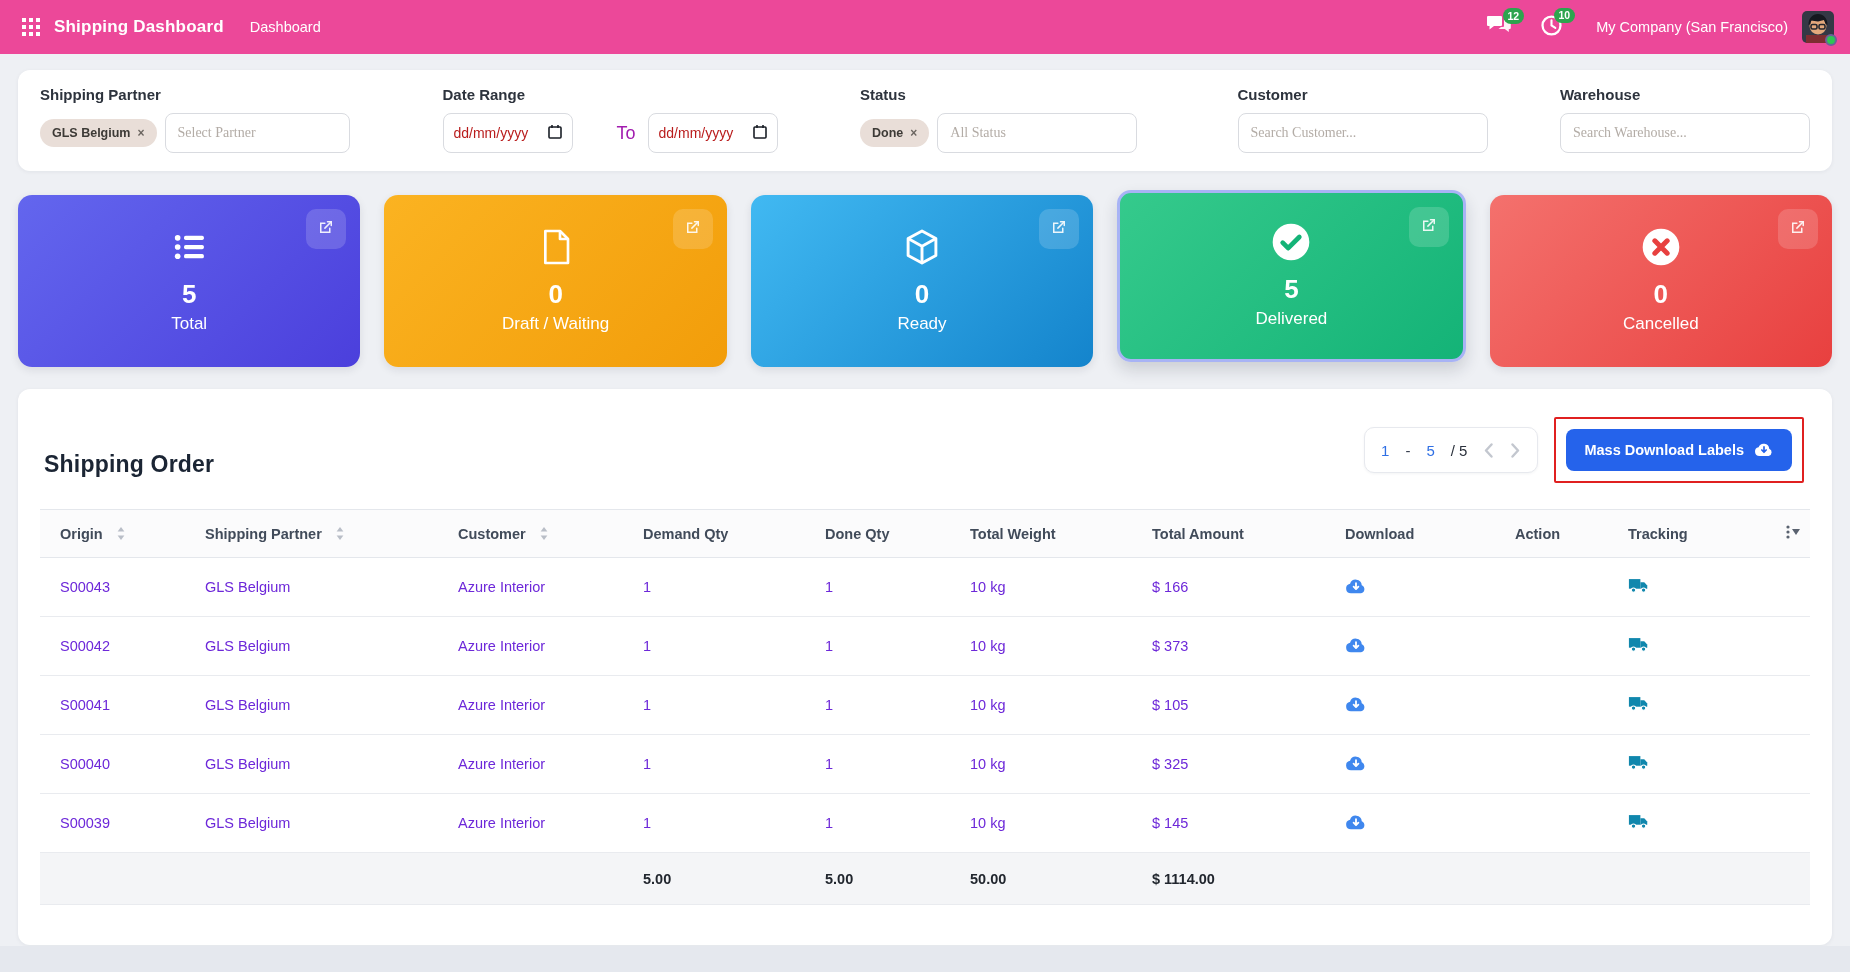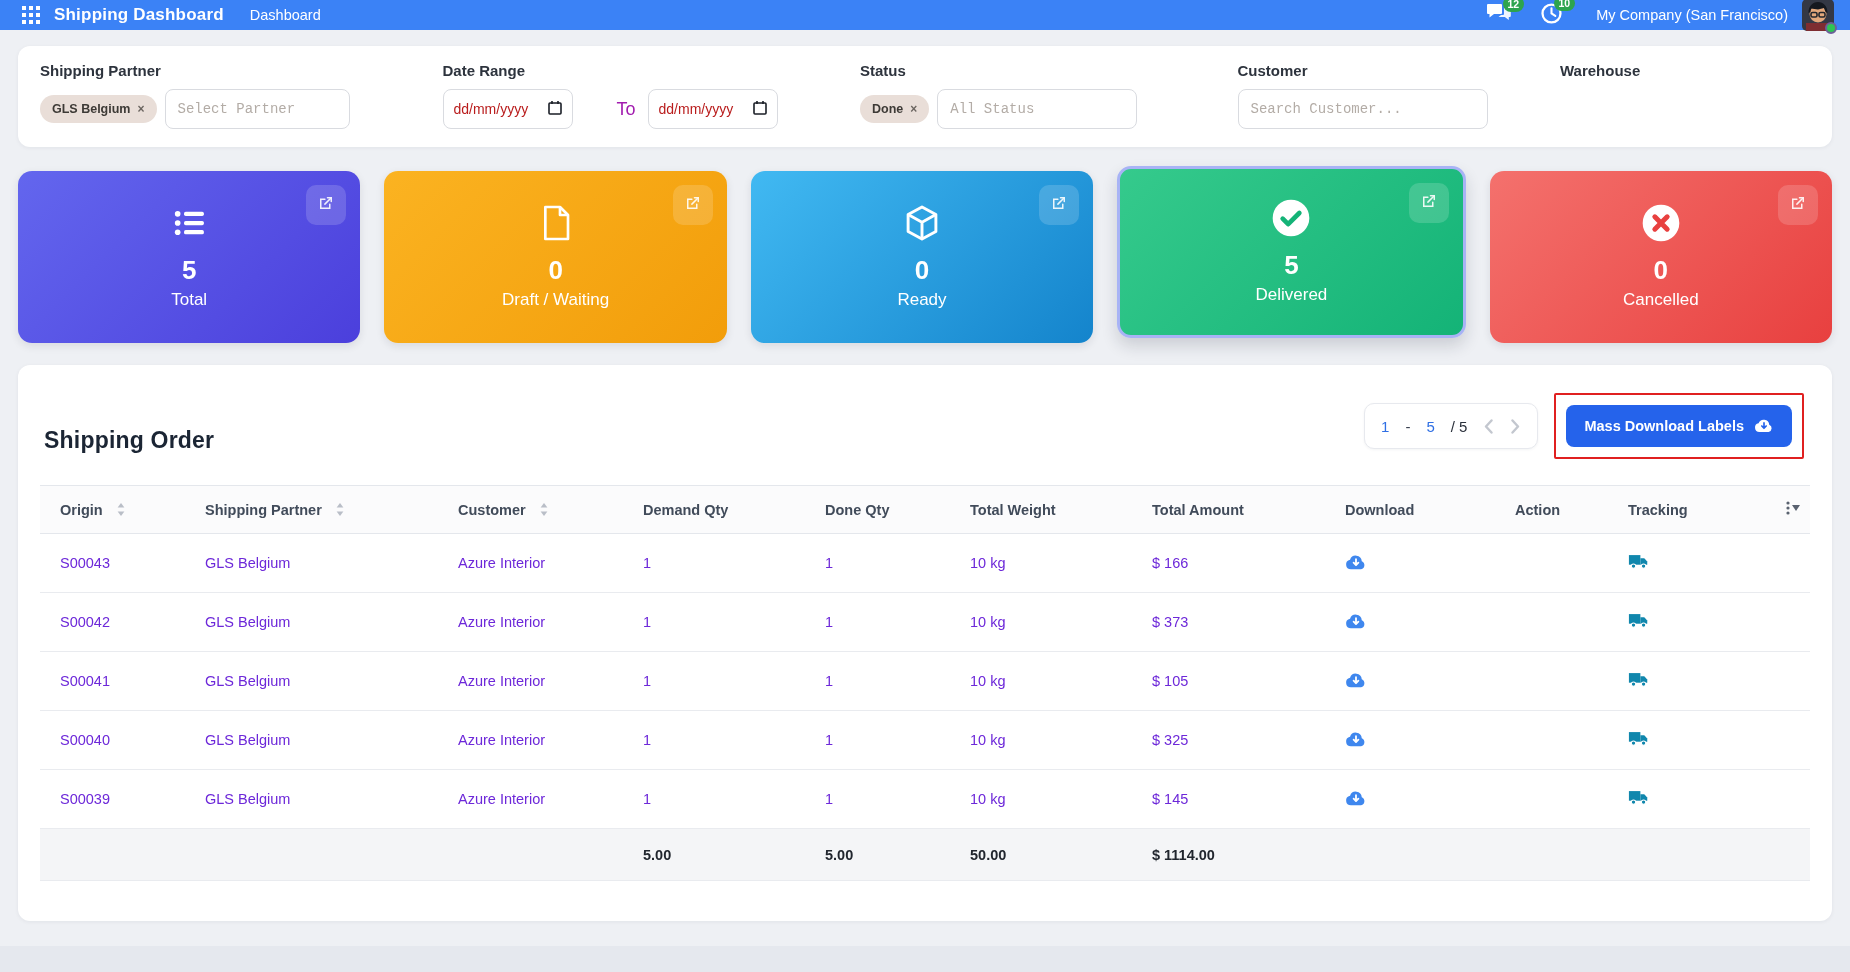--- a/index.html
+++ b/index.html
@@ -6,21 +6,21 @@
   html,body { width:1850px; height:972px; overflow:hidden; }
   body {
     font-family: "Liberation Sans", sans-serif;
     background:#eef0f4;
     position:relative;
     color:#21262e;
   }
 
   
   .navbar {
-    height:30px; background:#3b82f6; display:flex; align-items:center;
+    height:54px; background:#ec4899; display:flex; align-items:center;
     padding:0 16px; color:#fff;
   }
   .navbar .apps-btn { width:30px; height:30px; display:flex; align-items:center; justify-content:center; cursor:pointer; }
   .navbar .app-title { font-size:17px; font-weight:bold; margin-left:8px; letter-spacing:.2px; }
   .navbar .menu-item { font-size:14.5px; margin-left:26px; cursor:pointer; }
   .navbar .spacer { flex:1; }
   .nav-icon-wrap { position:relative; margin-left:30px; cursor:pointer; display:flex; align-items:center; }
   .nav-badge {
     position:absolute; top:-7px; right:-13px; background:#2da44e; color:#fff;
     font-size:10.5px; font-weight:bold; border-radius:9px; padding:1.5px 5px; line-height:1.2;
@@ -44,21 +44,21 @@
   .fgroup .flabel { font-size:15px; font-weight:bold; color:#2d333d; margin-bottom:10px; }
   .fcontrols { display:flex; align-items:center; gap:8px; }
   .tag-pill {
     display:inline-flex; align-items:center; gap:7px; background:#e9ded8;
     border-radius:15px; padding:7px 12px; font-size:12.5px; font-weight:bold; color:#3d3a36;
     white-space:nowrap; cursor:default;
   }
   .tag-x { color:#6b6560; font-size:12px; cursor:pointer; font-weight:bold; }
   .f-input {
     border:1px solid #d9dbe0; border-radius:8px; height:40px; padding:0 12px;
-    font-size:14px; font-family:Liberation Mono, monospace; color:#ec4899; outline:none; width:100%;
+    font-size:14px; font-family:Liberation Serif, serif; color:#ec4899; outline:none; width:100%;
   }
   .f-input::placeholder { color:#b3aca6; }
   .g-partner { width:330px; } .g-partner .f-input { width:185px; }
   .g-date { width:345px; } 
   .date-box {
     border:1px solid #d9dbe0; border-radius:8px; height:40px; width:130px;
     display:flex; align-items:center; justify-content:space-between; padding:0 10px;
     font-size:14px; color:#b91c1c; cursor:pointer;
   }
   .to-label { font-size:18px; color:#a21caf; padding:0 4px;margin-left:32px; }
@@ -241,20 +241,23 @@
 
   <div class="fgroup g-customer">
     <span class="flabel">Customer</span>
     <div class="fcontrols">
       <input class="f-input" placeholder="Search Customer..." style="">
     </div>
   </div>
 
   <div class="fgroup g-warehouse">
     <span class="flabel">Warehouse</span>
+    <div class="fcontrols">
+      <input class="f-input" placeholder="Search Warehouse..." style="">
+    </div>
   </div>
 
 </div>
 
 <div class="cards-row">
 
   <div class="stat-card card-total">
     <span class="expand-btn">
       <span><svg width="18" height="18" viewBox="0 0 24 24" fill="none" stroke="#fff" stroke-width="2" stroke-linecap="round" opacity=".9">
             <path d="M14 5h5v5"></path>

